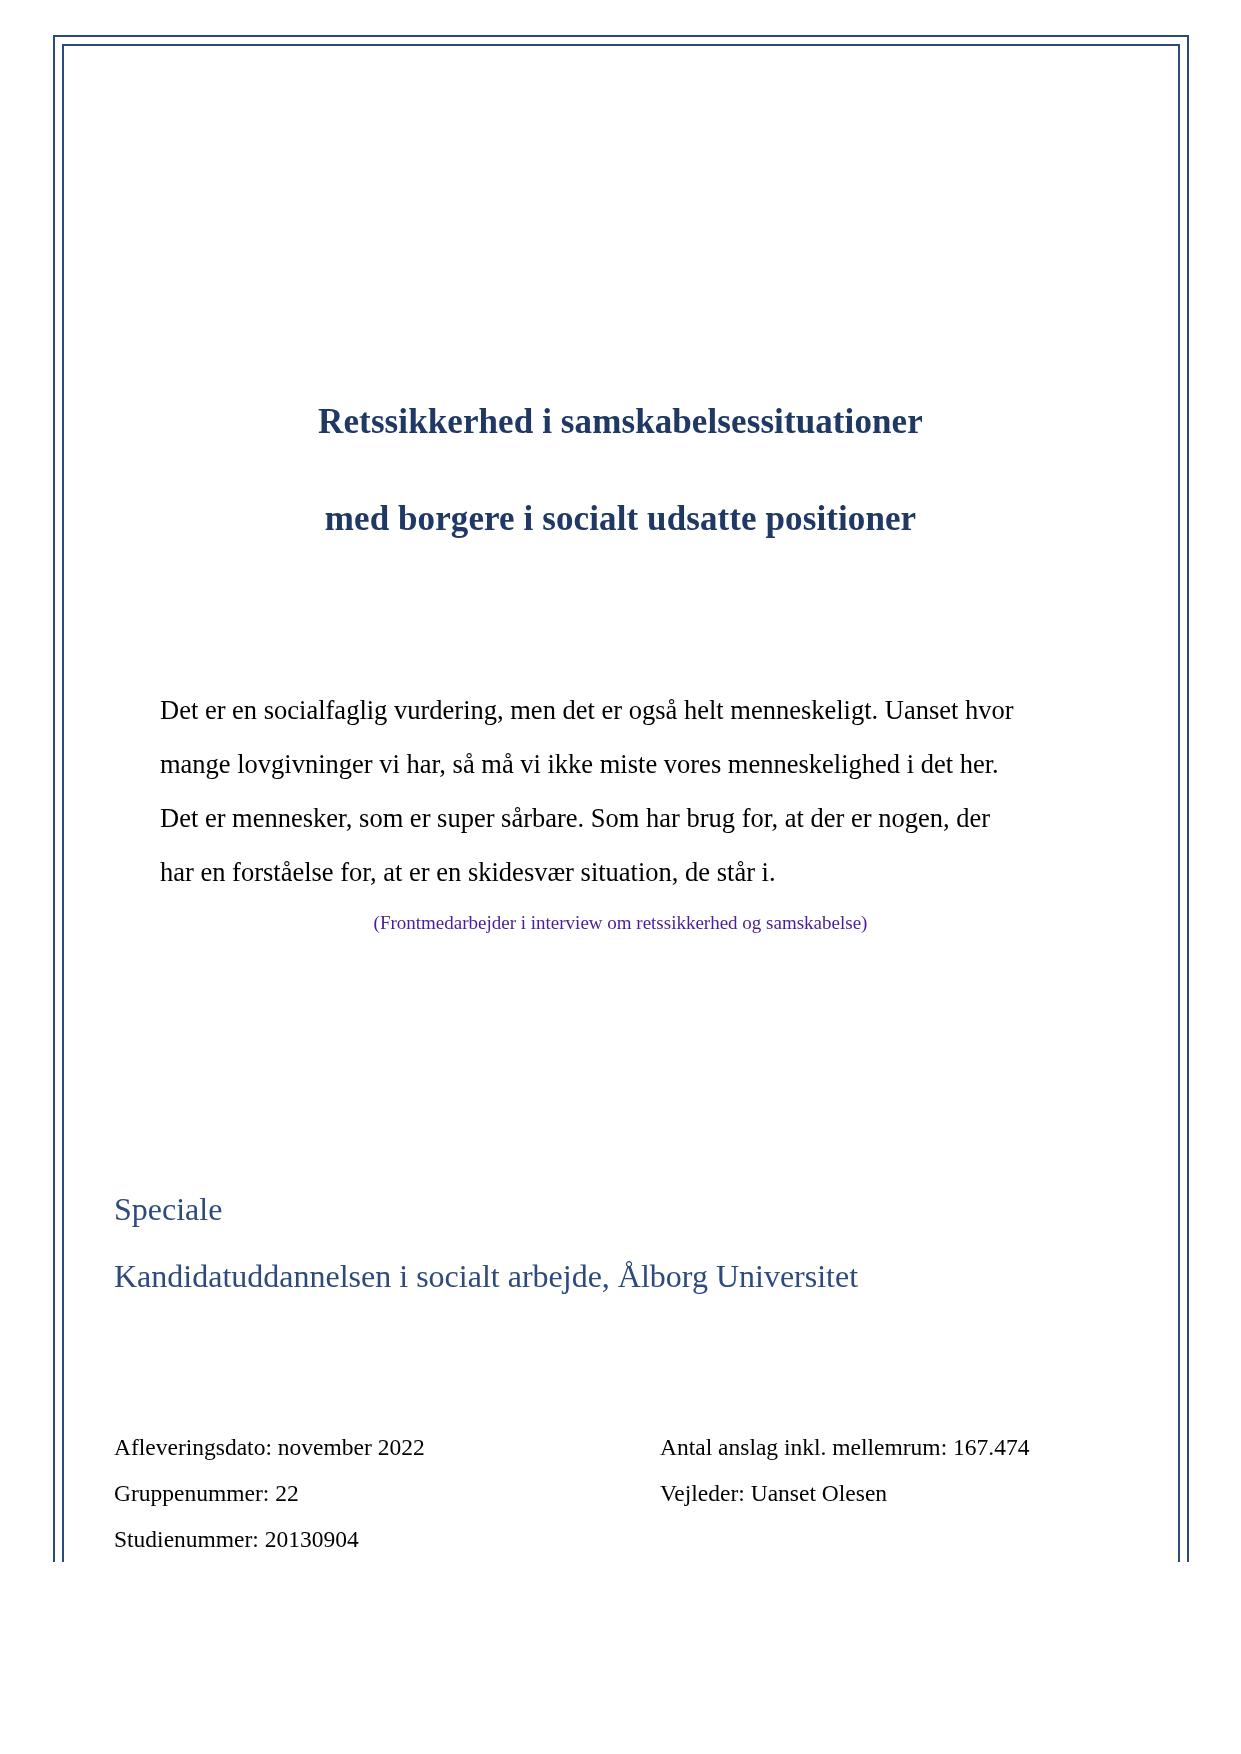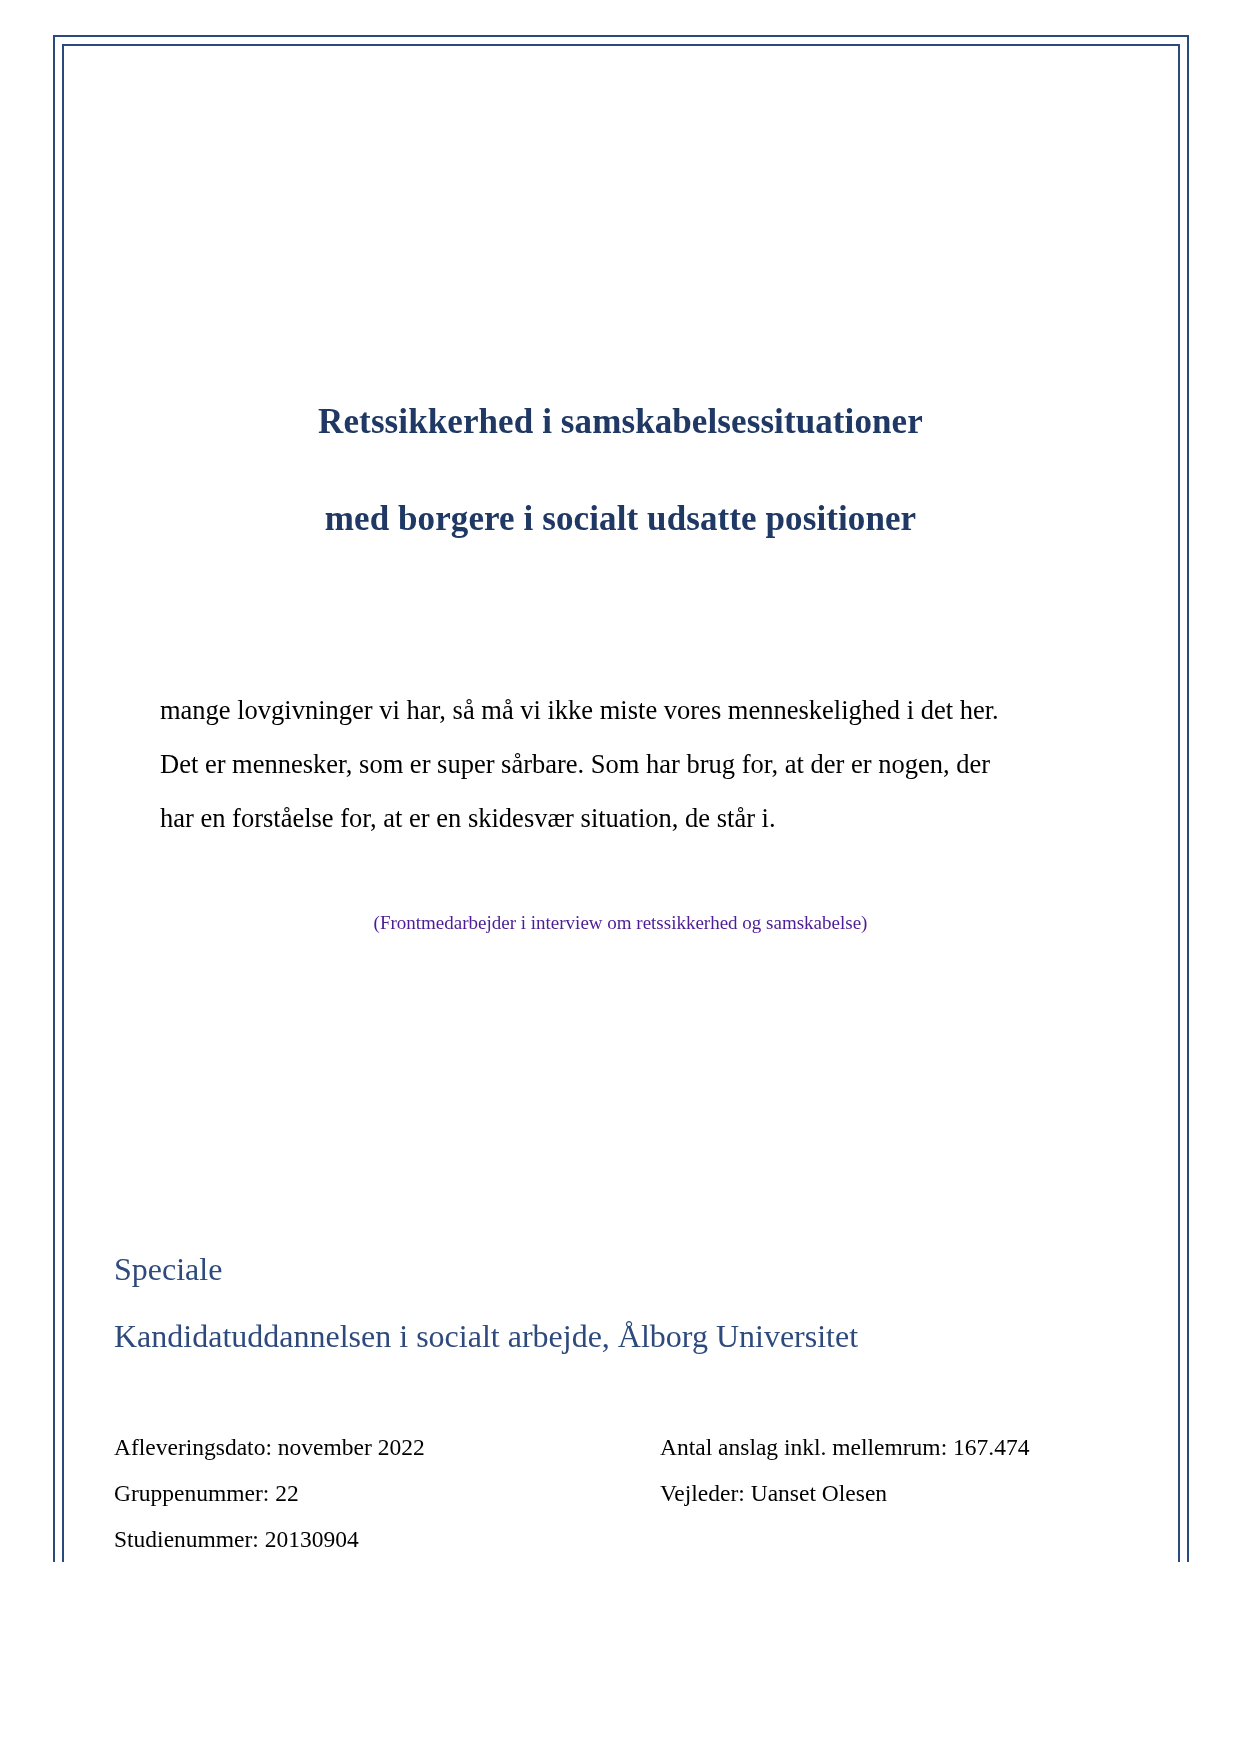--- a/index.html
+++ b/index.html
@@ -88,21 +88,21 @@
     text-align: center;
     font-family: "Liberation Serif", "DejaVu Serif", serif;
     font-size: 19px;
     color: #4c1d95;
   }
 
   
   .programme-block {
     position: absolute;
     left: 114px;
-    top: 1252px;
+    top: 1192px;
   }
   .programme-type {
     font-family: "Liberation Serif", "DejaVu Serif", serif;
     font-size: 32px;
     line-height: 1.1;
     color: #2e4a7d;
     font-weight: normal;
   }
   .programme-name {
     margin-top: 32px;
@@ -155,20 +155,21 @@
 
   <div class="page-frame-outer"></div>
   <div class="page-frame-inner"></div>
 
   <div class="title-block">
     <div class="title-line">Retssikkerhed i samskabelsessituationer</div>
     <div class="title-line">med borgere i socialt udsatte positioner</div>
   </div>
 
   <div class="quote-block">
+    <div class="quote-line">Det er en socialfaglig vurdering, men det er også helt menneskeligt. Uanset hvor</div>
     <div class="quote-line">mange lovgivninger vi har, så må vi ikke miste vores menneskelighed i det her.</div>
     <div class="quote-line">Det er mennesker, som er super sårbare. Som har brug for, at der er nogen, der</div>
     <div class="quote-line">har en forståelse for, at er en skidesvær situation, de står i.</div>
   </div>
 
   <div class="quote-source">(Frontmedarbejder i interview om retssikkerhed og samskabelse)</div>
 
   <div class="programme-block">
     <div class="programme-type">Speciale</div>
     <div class="programme-name">Kandidatuddannelsen i socialt arbejde, Ålborg Universitet</div>

